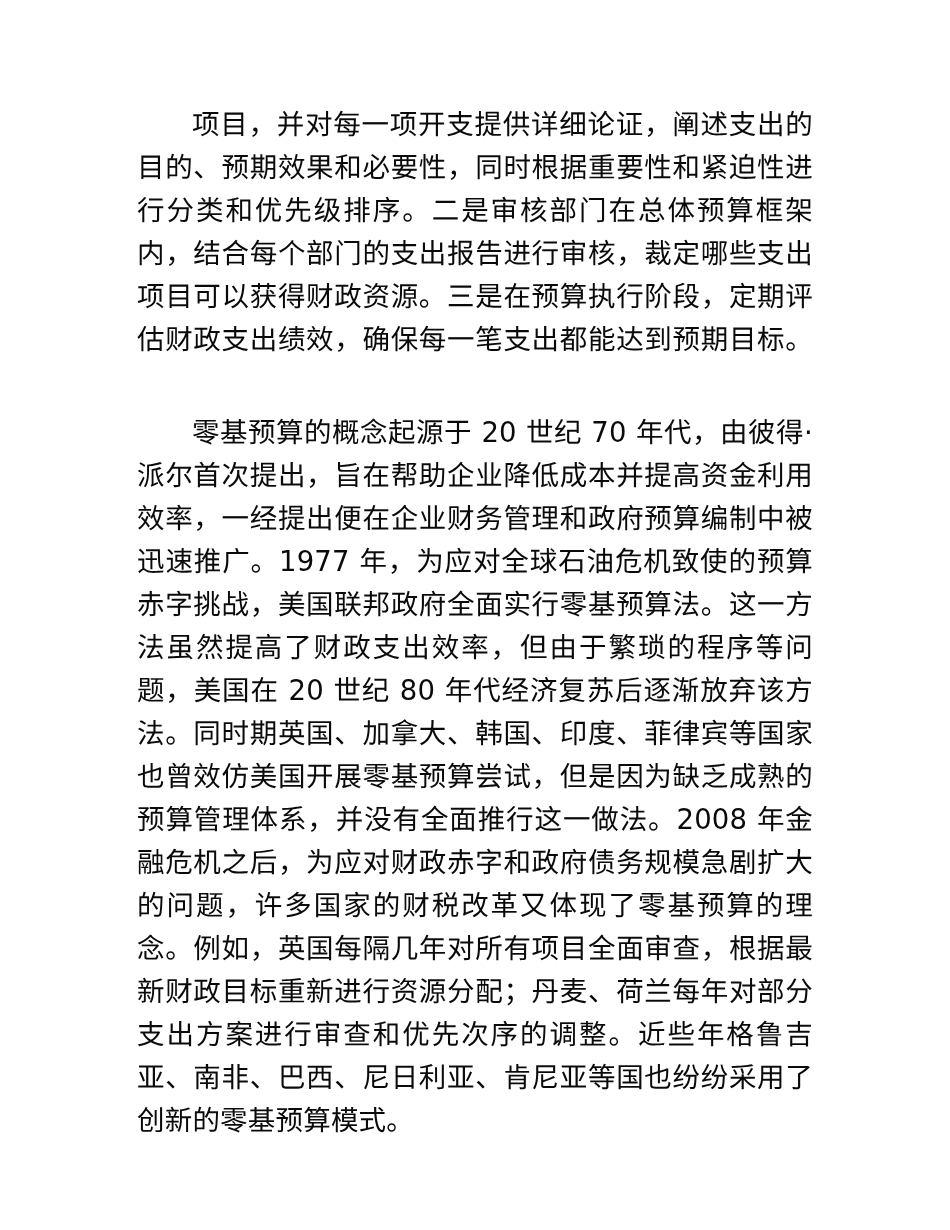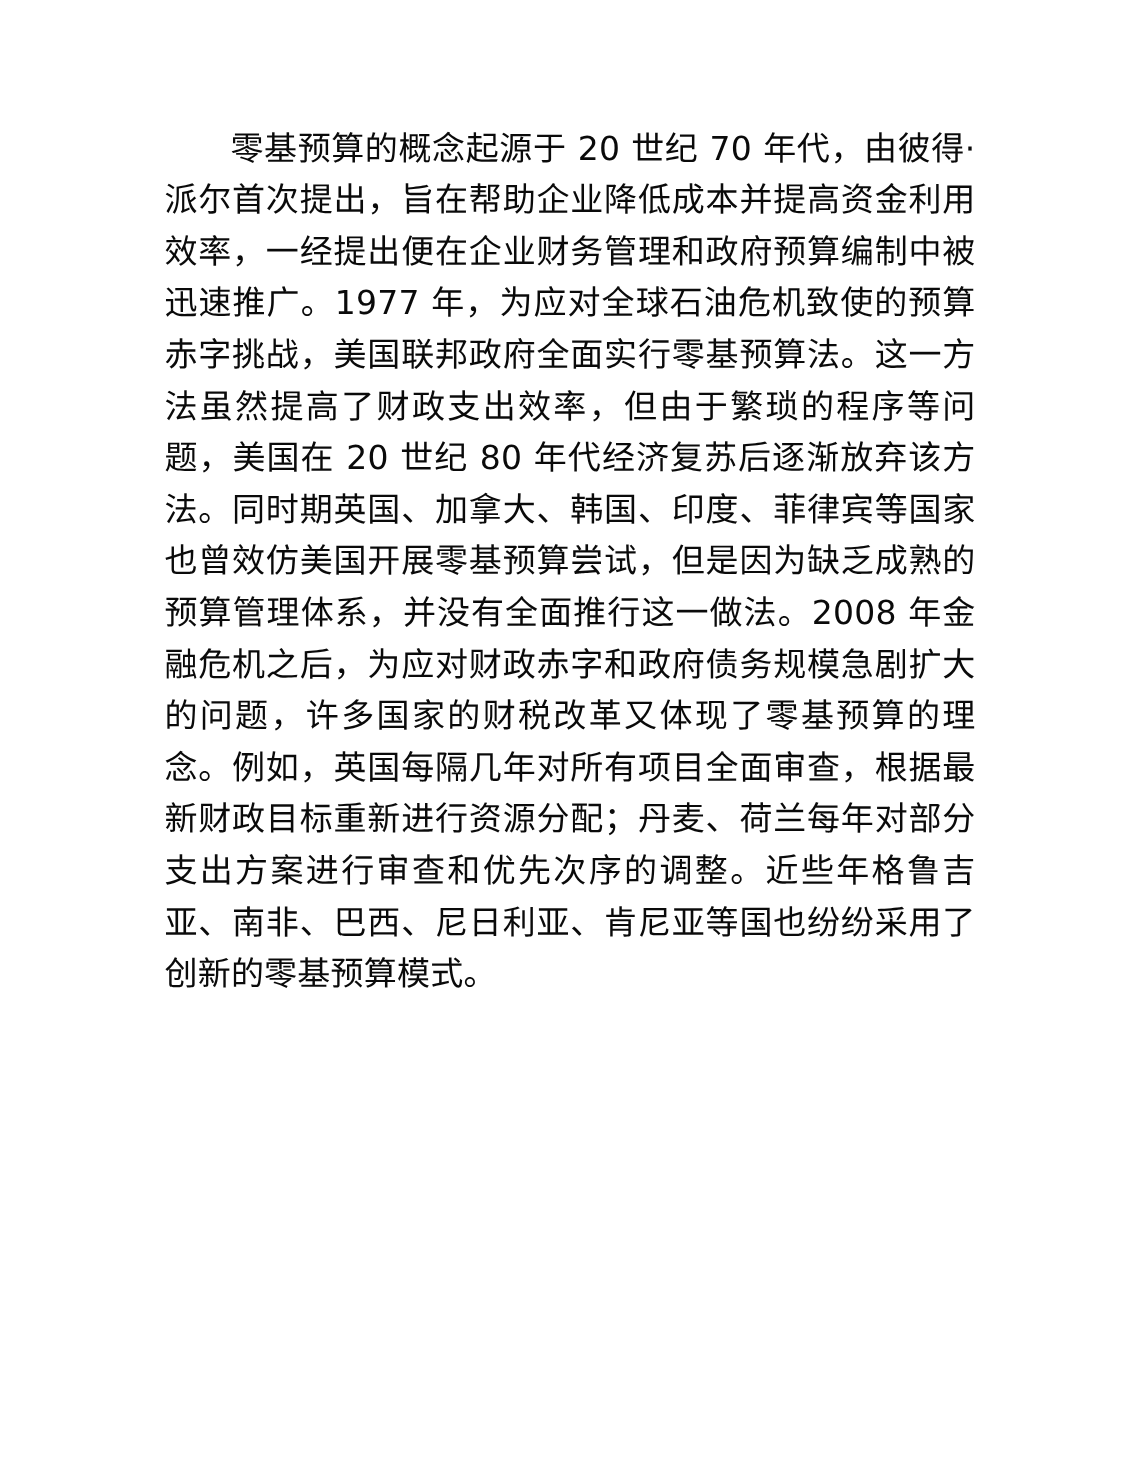--- a/index.html
+++ b/index.html
@@ -41,34 +41,35 @@
     text-align: justify;
     text-justify: inter-character;
     text-indent: 2em;
     letter-spacing: 0.2px;
     word-break: break-all;
     color: #0a0a0a;
     font-weight: 400;
   }
 
   .para + .para {
-    margin-top: 18px;
+    margin-top: 7px;
   }
 
   
   .para::after {
     content: "";
     display: inline-block;
     width: 100%;
     height: 0;
   }
   .para.last-ragged::after {
     content: none;
   }
 </style>
 </head>
 <body>
 
 <div class="page">
   <div class="text-column">
+    <p class="para">项目，并对每一项开支提供详细论证，阐述支出的目的、预期效果和必要性，同时根据重要性和紧迫性进行分类和优先级排序。二是审核部门在总体预算框架内，结合每个部门的支出报告进行审核，裁定哪些支出项目可以获得财政资源。三是在预算执行阶段，定期评估财政支出绩效，确保每一笔支出都能达到预期目标。</p>
     <p class="para last-ragged">零基预算的概念起源于 20 世纪 70 年代，由彼得·派尔首次提出，旨在帮助企业降低成本并提高资金利用效率，一经提出便在企业财务管理和政府预算编制中被迅速推广。1977 年，为应对全球石油危机致使的预算赤字挑战，美国联邦政府全面实行零基预算法。这一方法虽然提高了财政支出效率，但由于繁琐的程序等问题，美国在 20 世纪 80 年代经济复苏后逐渐放弃该方法。同时期英国、加拿大、韩国、印度、菲律宾等国家也曾效仿美国开展零基预算尝试，但是因为缺乏成熟的预算管理体系，并没有全面推行这一做法。2008 年金融危机之后，为应对财政赤字和政府债务规模急剧扩大的问题，许多国家的财税改革又体现了零基预算的理念。例如，英国每隔几年对所有项目全面审查，根据最新财政目标重新进行资源分配；丹麦、荷兰每年对部分支出方案进行审查和优先次序的调整。近些年格鲁吉亚、南非、巴西、尼日利亚、肯尼亚等国也纷纷采用了创新的零基预算模式。</p>
   </div>
 </div>
 
 </body></html>

